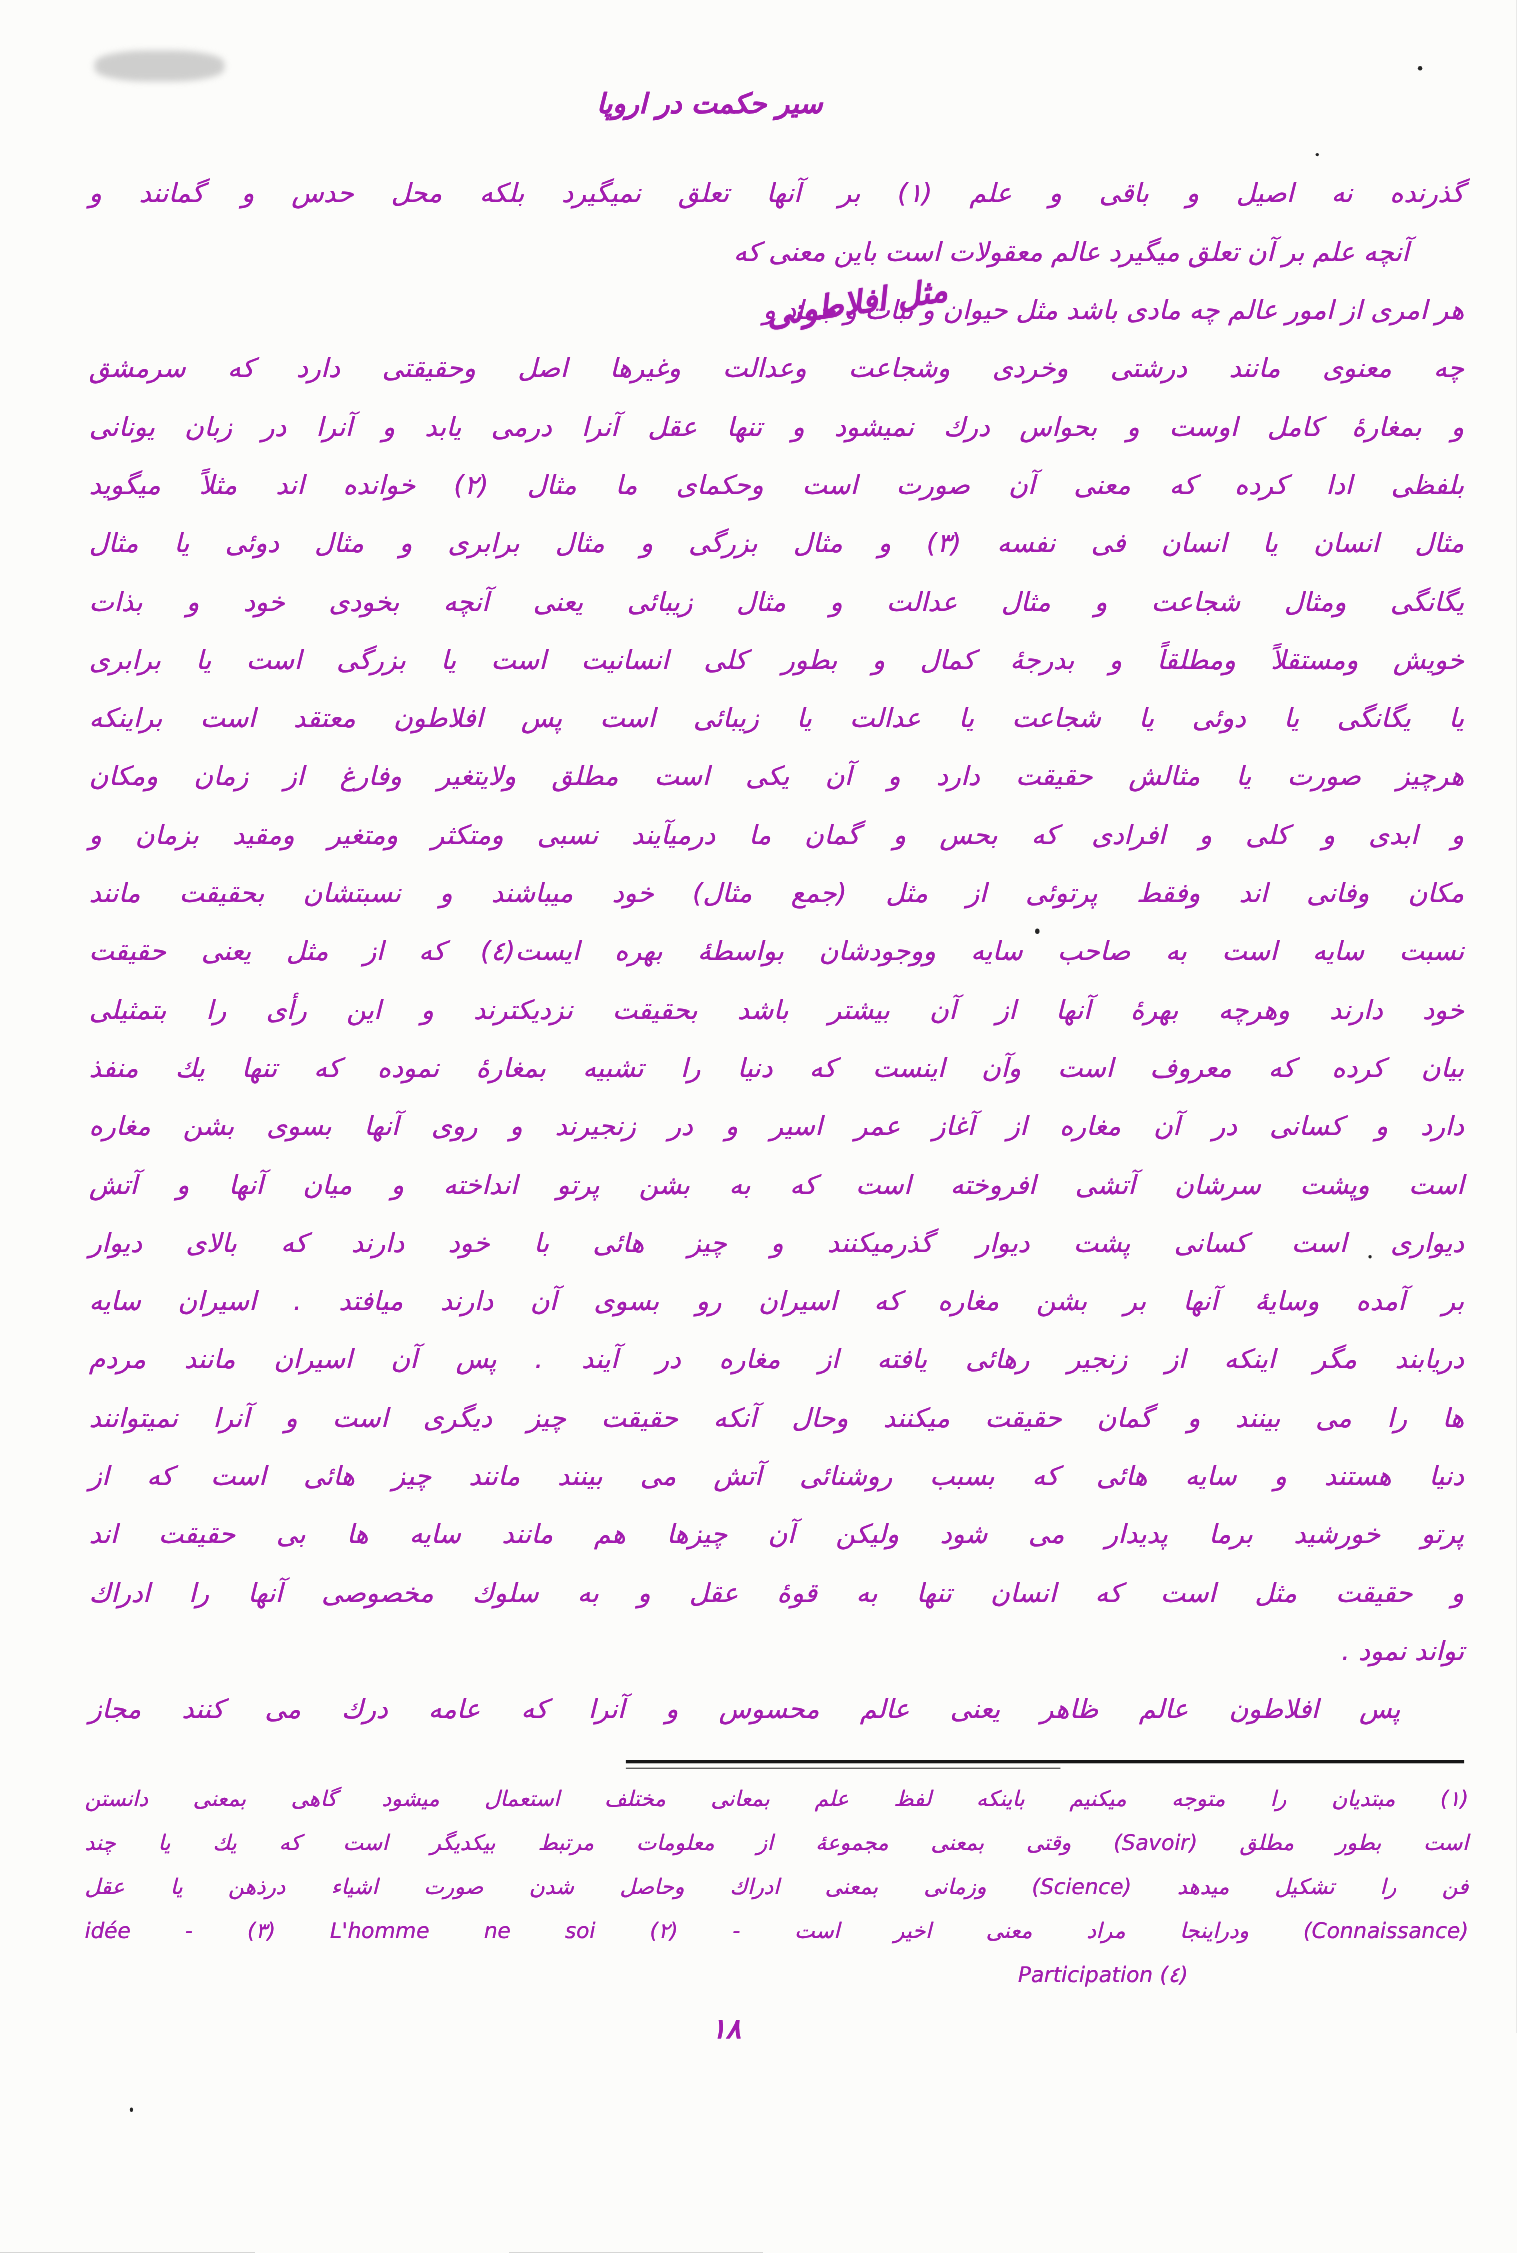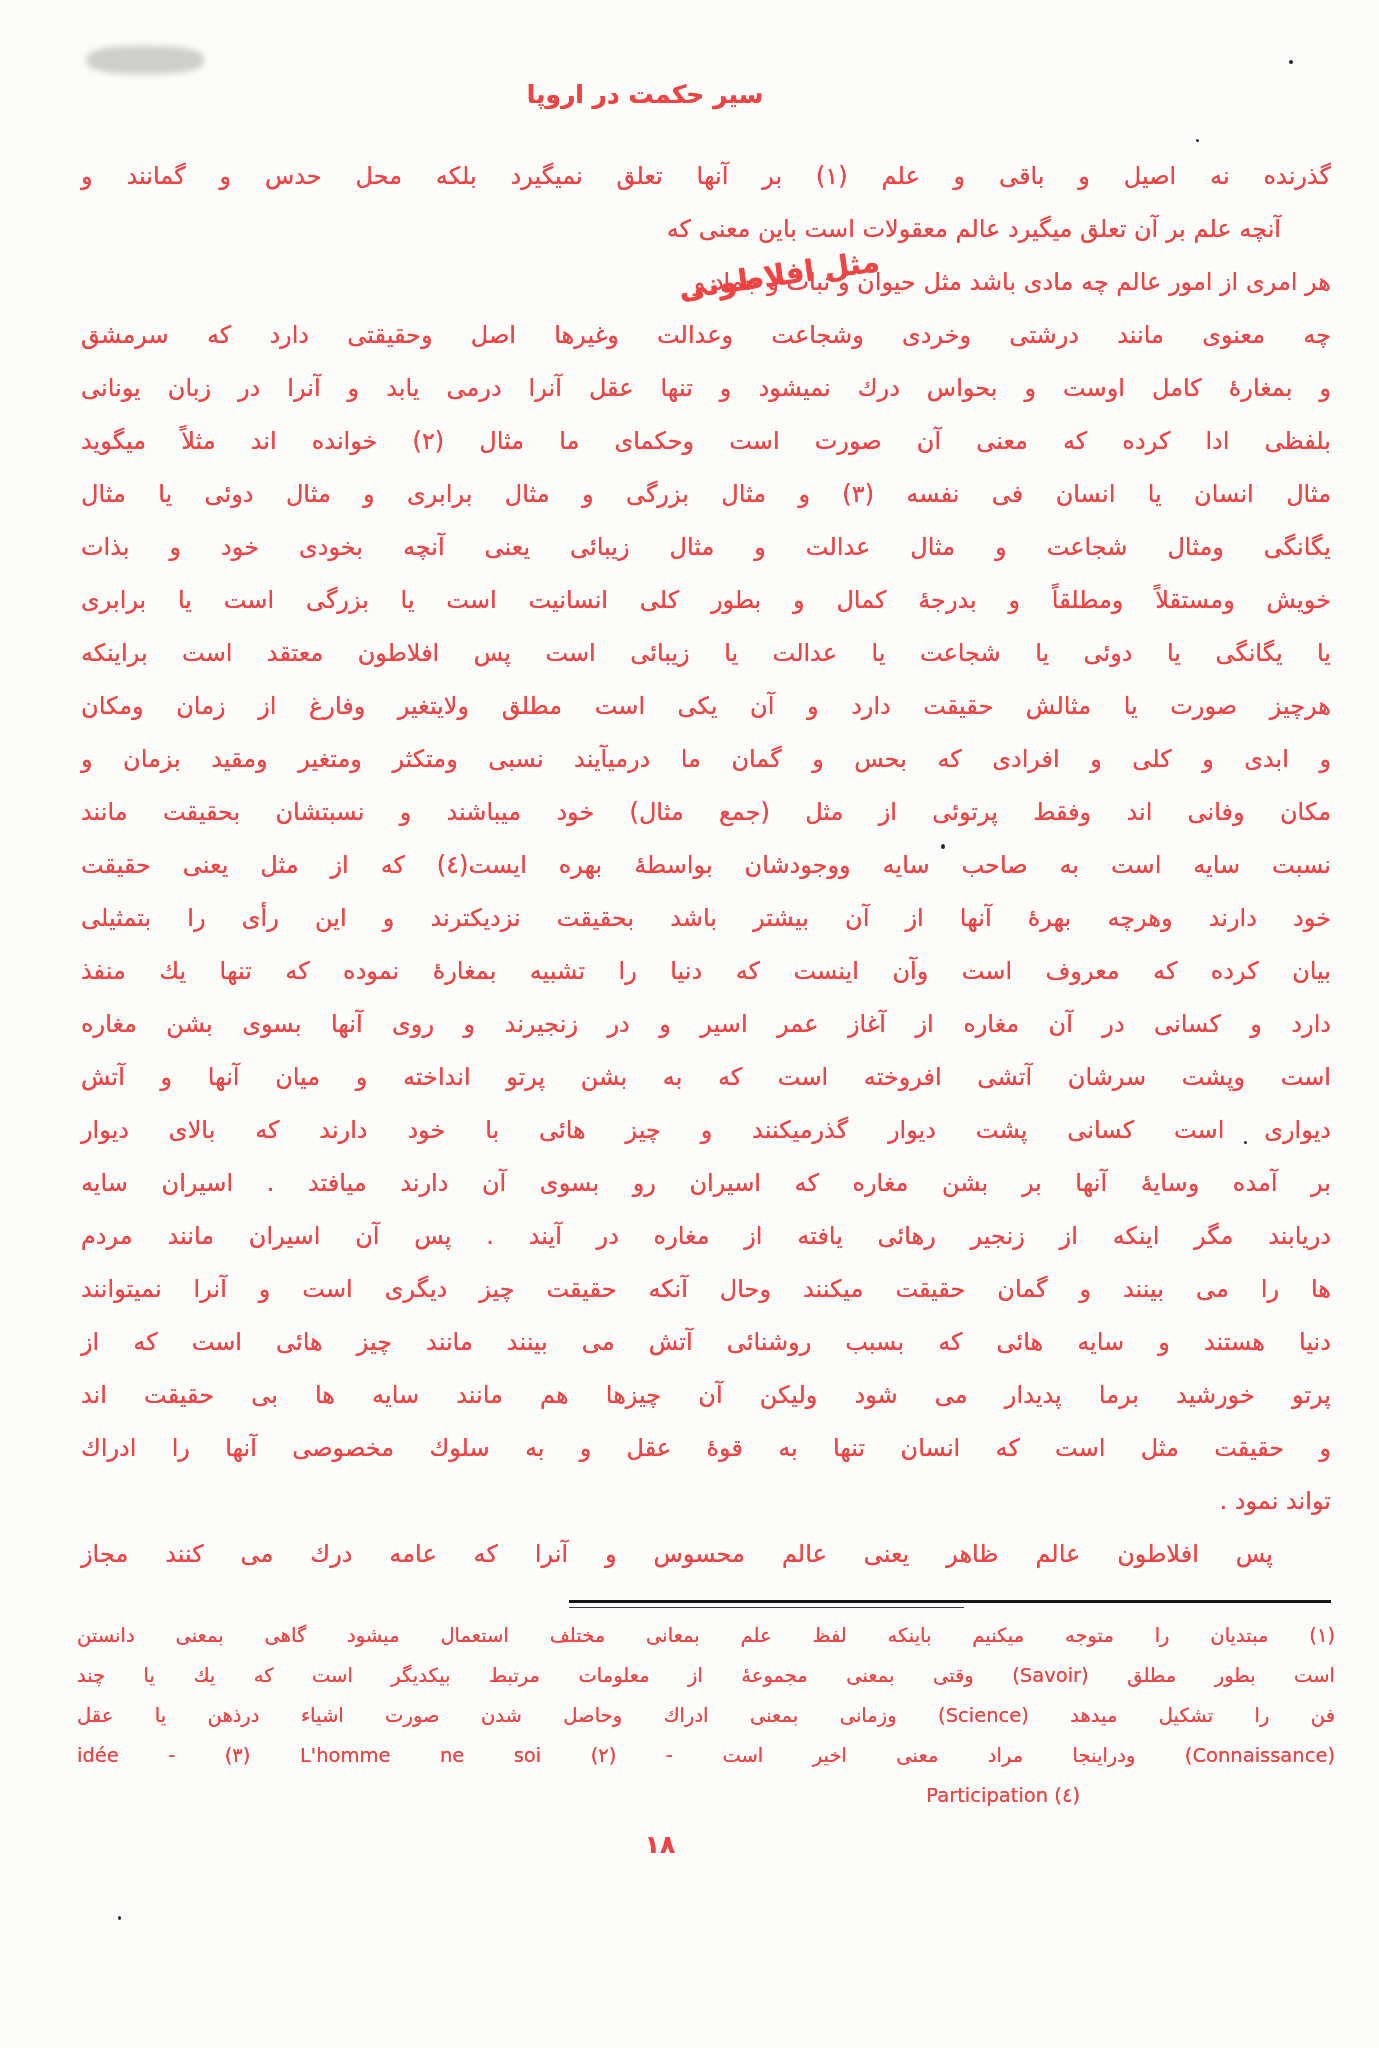--- a/index.html
+++ b/index.html
@@ -64,21 +64,21 @@
   .speck{position:absolute;background:#242424;border-radius:50%;}
   .sp1{left:1289px;top:60px;width:4px;height:4px;}
   .sp2{left:1196px;top:139px;width:3px;height:3px;}
   .sp3{left:941px;top:844px;width:4px;height:5px;}
   .sp4{left:1244px;top:1141px;width:3px;height:3px;}
   .sp5{left:118px;top:1916px;width:3px;height:4px;}
 </style>
 </head>
 <body>
 
-<div class="page" style="background: rgb(252, 252, 250); color: #ef4444;">
+<div class="page" style="background: rgb(252, 252, 250); color: #a21caf; font-style: italic;">
 
   <div class="smudge"></div>
   <div class="speck sp1"></div>
   <div class="speck sp2"></div>
   <div class="speck sp3"></div>
   <div class="speck sp4"></div>
   <div class="speck sp5"></div>
 
   <div class="header">
     <span>سیر حکمت در اروپا</span>

